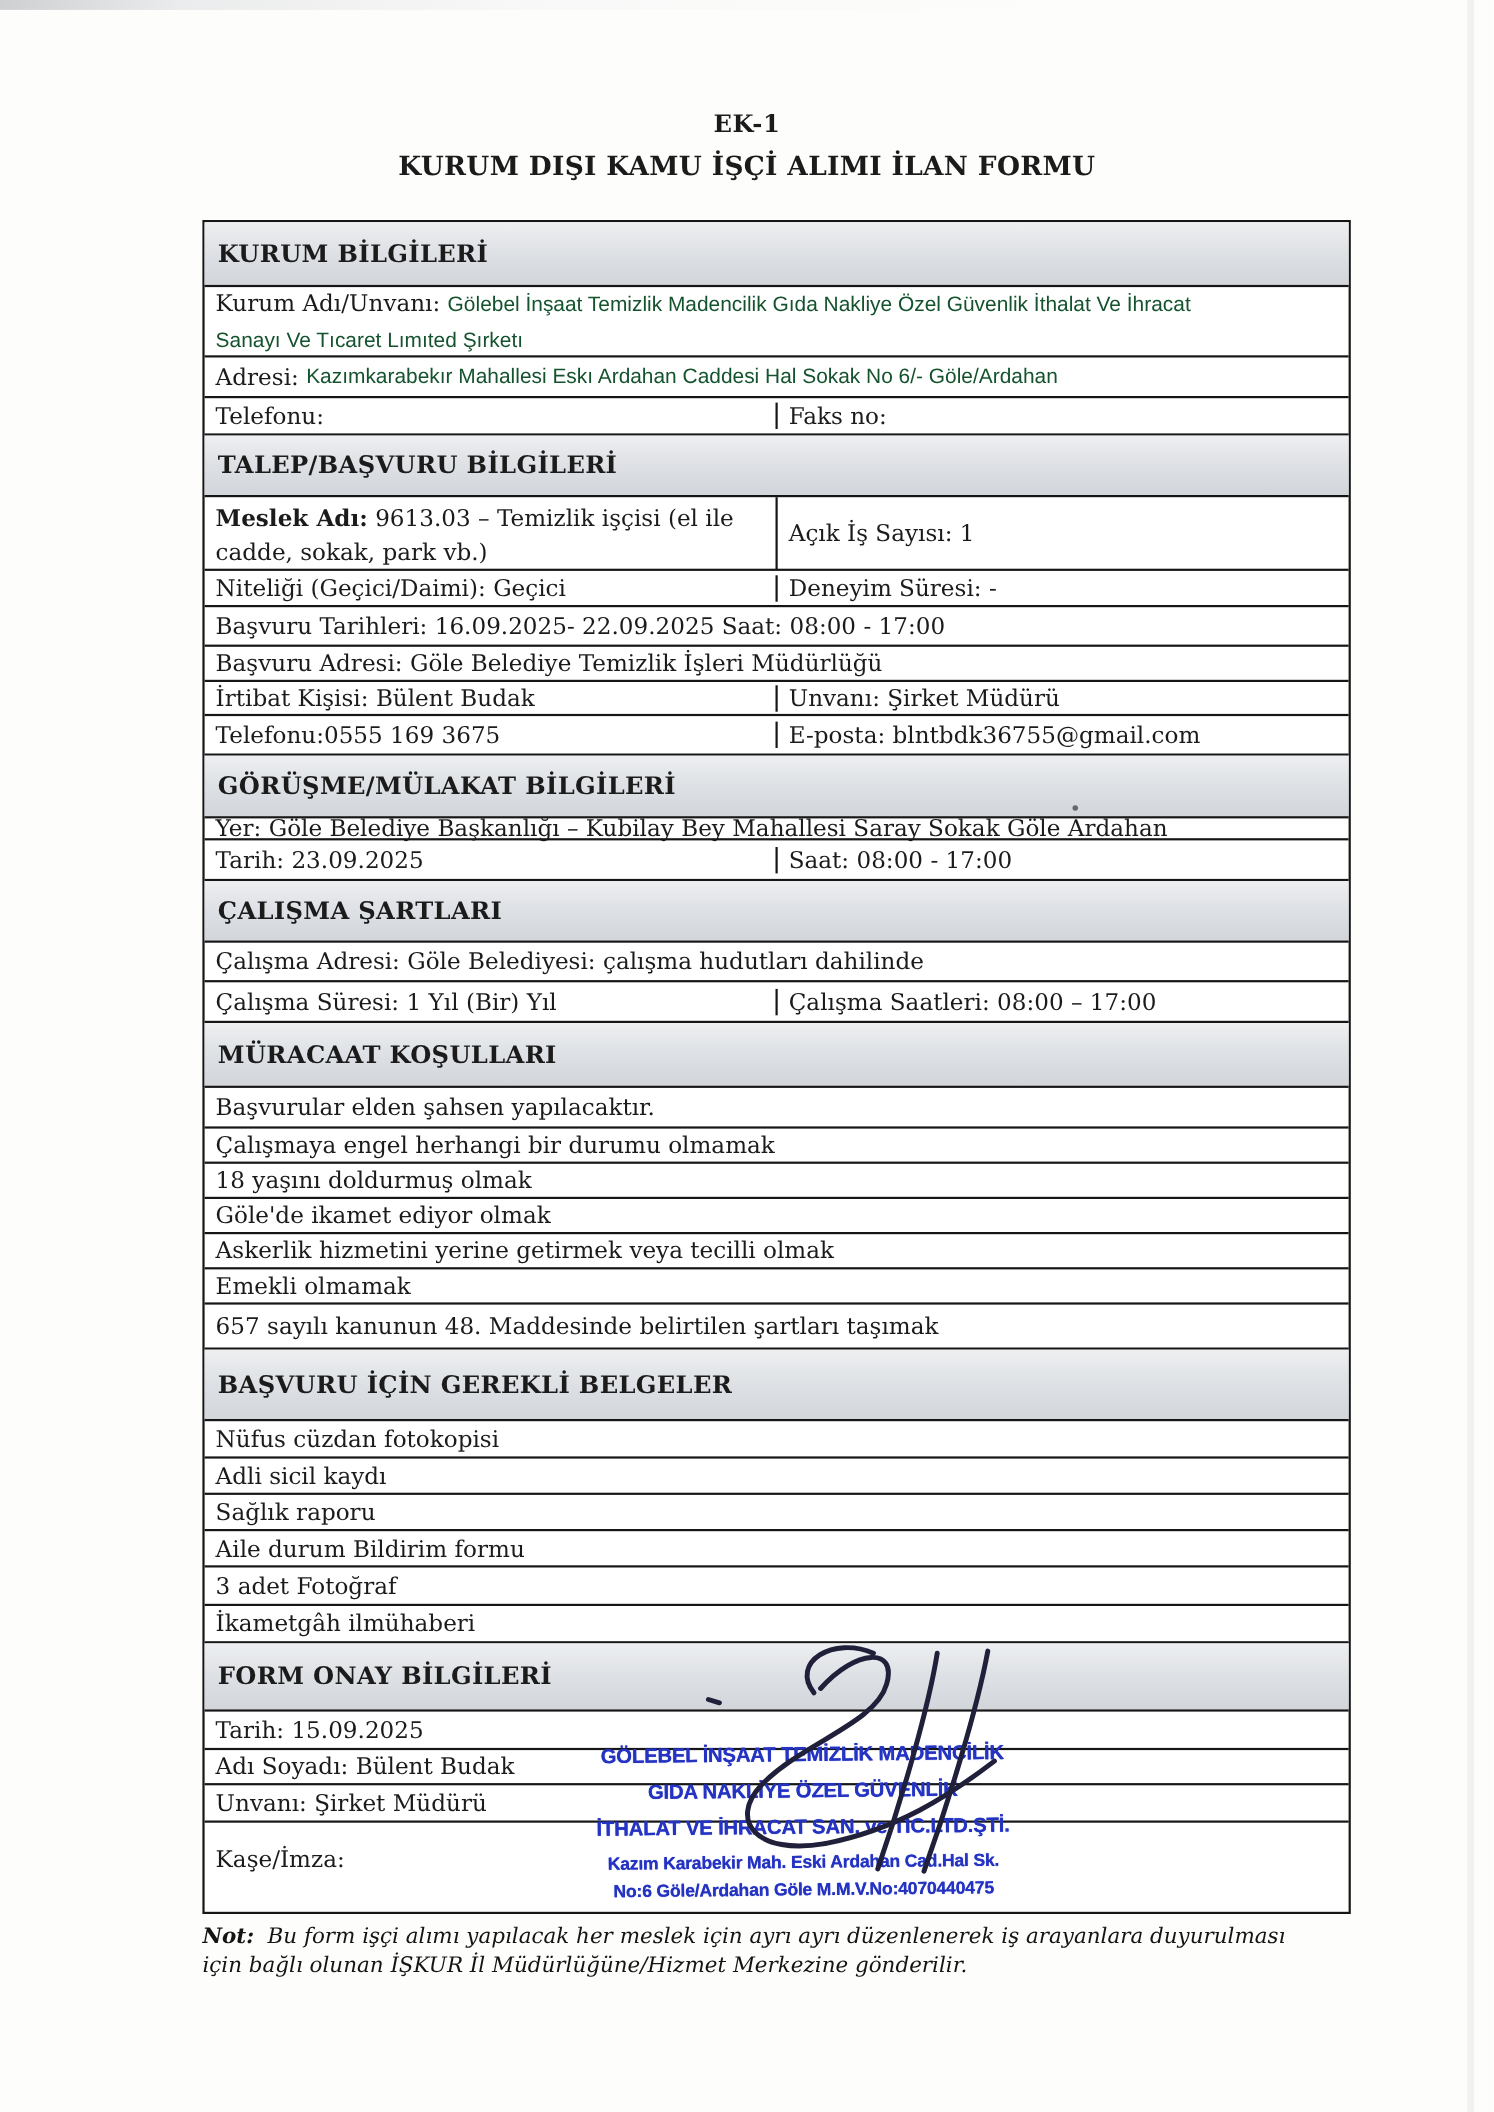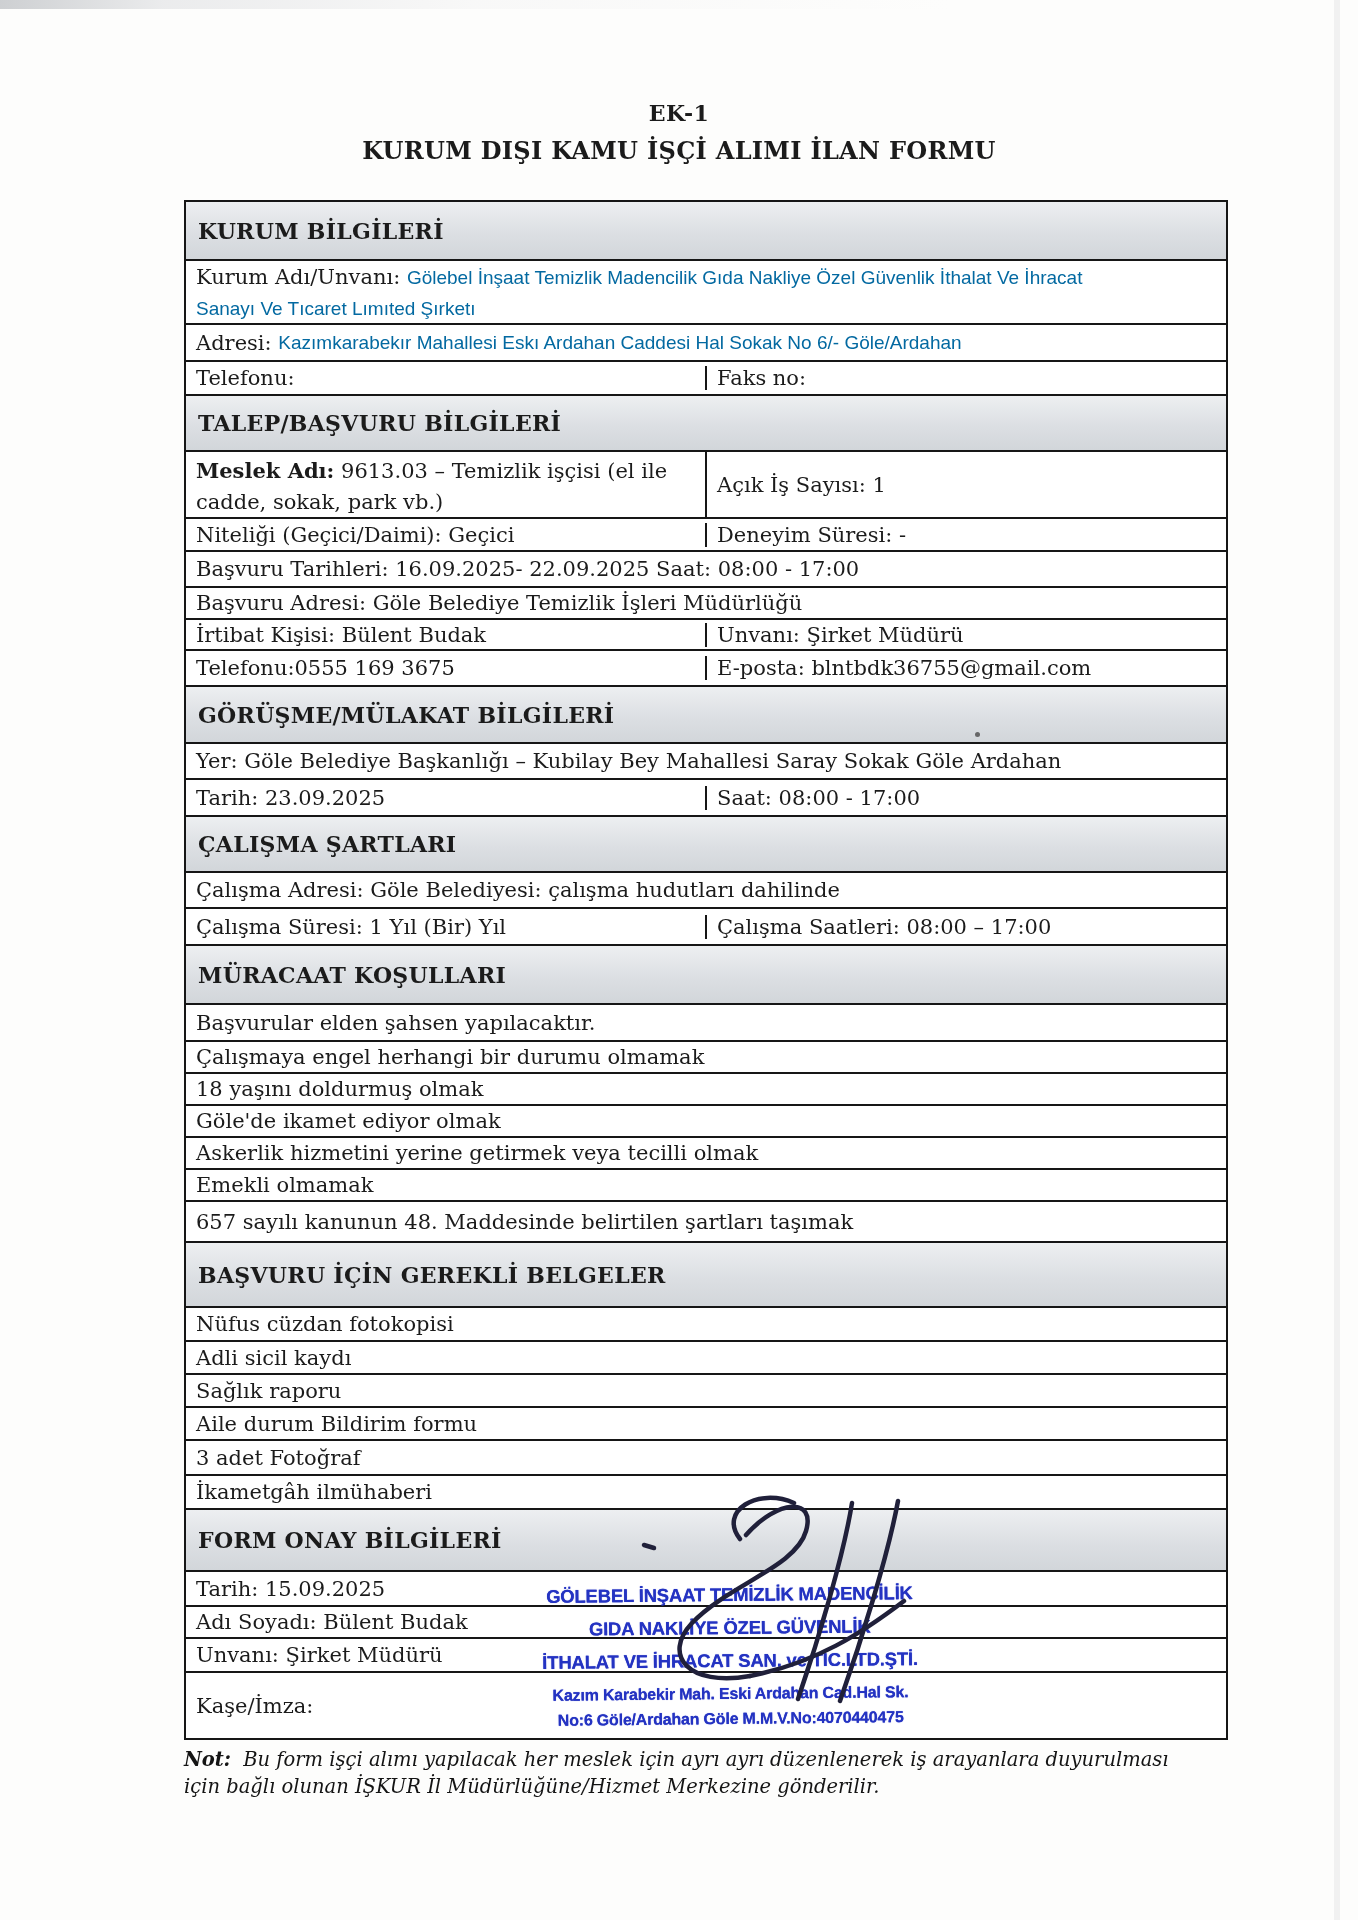--- a/index.html
+++ b/index.html
@@ -22,21 +22,21 @@
   .trow.last{border-bottom:none;border-radius:18px;}
   .band{background:linear-gradient(180deg,#edeff1 0%,#dcdfe3 55%,#d2d6da 100%);
         font-weight:bold;font-size:22px;letter-spacing:.3px;}
   .band .cell{padding-left:12px;}
   .cell{display:flex;align-items:center;padding:0 10px;box-sizing:border-box;min-width:0;}
   .cell.cleft{width:521px;border-right:2px solid #161616;flex:none;}
   .cell.cright{flex:1;}
   .cell.cfull{flex:1;}
   .cell.block{display:block;}
   .lbl-b{font-weight:bold;}
-  .val-sans{font-family:"Liberation Sans","DejaVu Sans",sans-serif;font-size:19px;color:#0369a1;}
+  .val-sans{font-family:"Liberation Sans","DejaVu Sans",sans-serif;font-size:19px;color:#14532d;}
   .twoLine{line-height:30px;padding-top:2px;}
   .meslekLine{line-height:31px;padding-top:3px;}
 
   .stamp{position:absolute;left:420px;top:1578px;width:620px;text-align:center;
          font-family:"Liberation Sans","DejaVu Sans",sans-serif;font-weight:bold;
          color:#2433c2;transform:rotate(-0.6deg);text-shadow:0 0 .7px #2433c2;}
   .stamp .sL{display:block;}
   .s-big{font-size:18.5px;line-height:33px;letter-spacing:-0.2px;}
   .s-small{font-size:16px;line-height:25px;letter-spacing:-0.2px;}
 
@@ -137,21 +137,21 @@
       <div class="cell cright">
           <span>E-posta: blntbdk36755@gmail.com</span>
         </div>
     </div>
 
     <div class="trow band" style="height:57px">
       <div class="cell cfull">
           <span>GÖRÜŞME/MÜLAKAT BİLGİLERİ</span>
         </div>
     </div>
-    <div class="trow" style="height:36px">
+    <div class="trow" style="height:20px">
       <div class="cell cfull">
           <span>Yer: Göle Belediye Başkanlığı – Kubilay Bey Mahallesi Saray Sokak Göle Ardahan</span>
         </div>
     </div>
     <div class="trow" style="height:37px">
       <div class="cell cleft">
           <span>Tarih: 23.09.2025</span>
         </div>
       <div class="cell cright">
           <span>Saat: 08:00 - 17:00</span>

